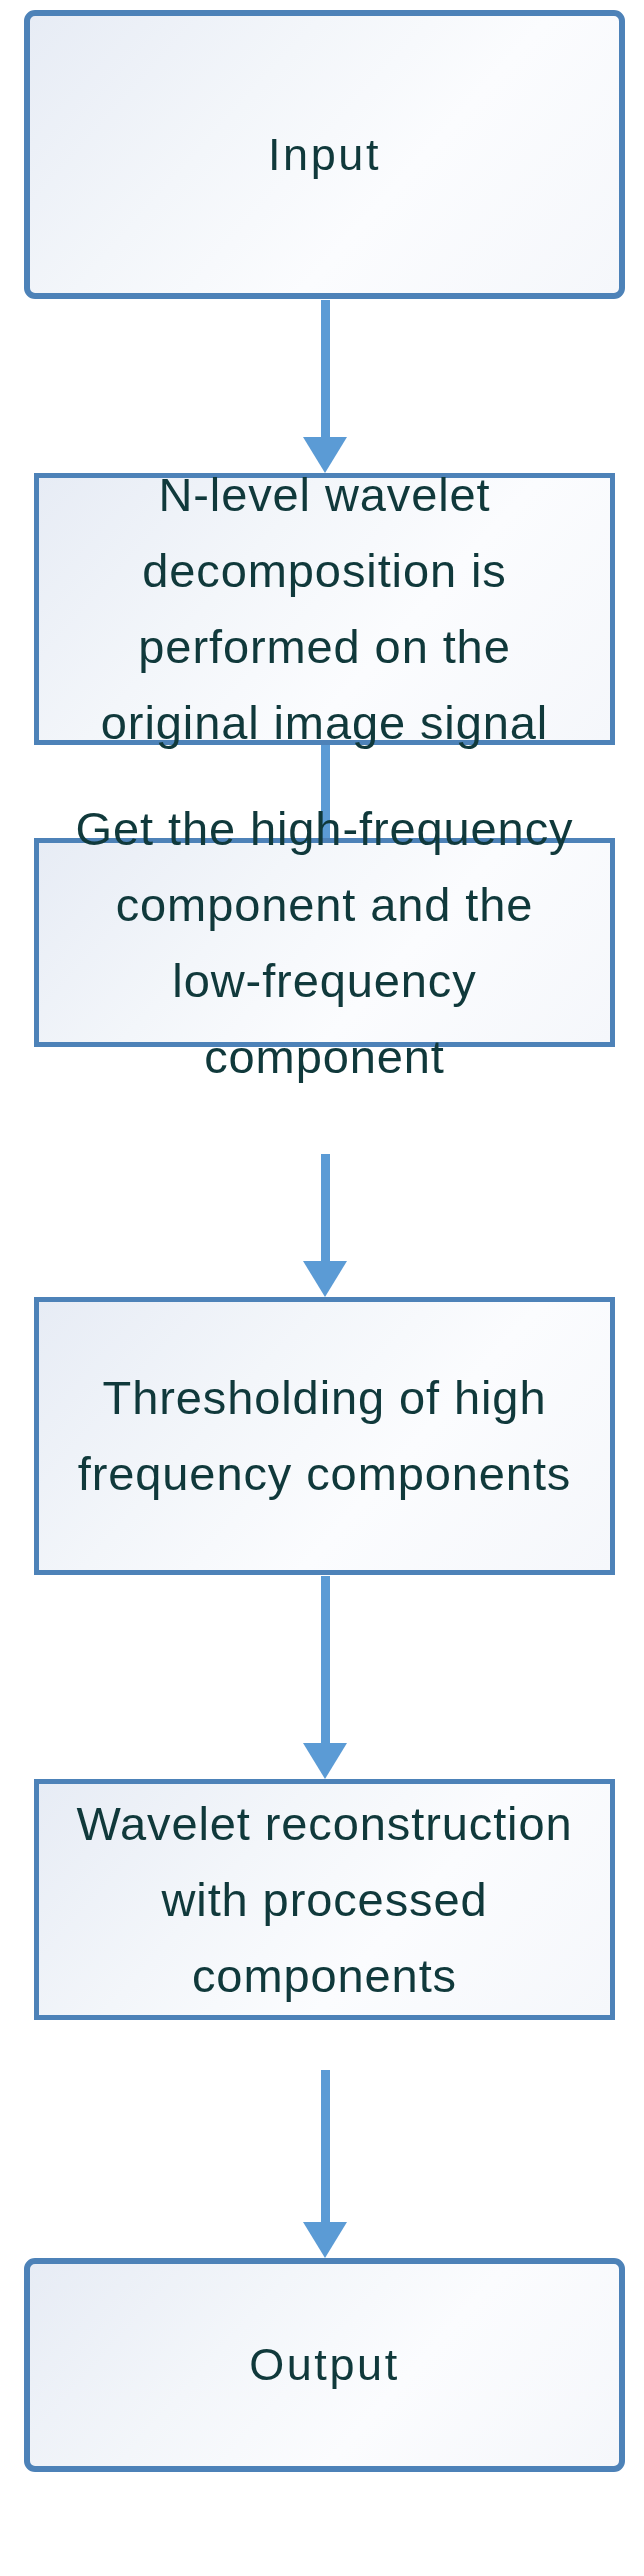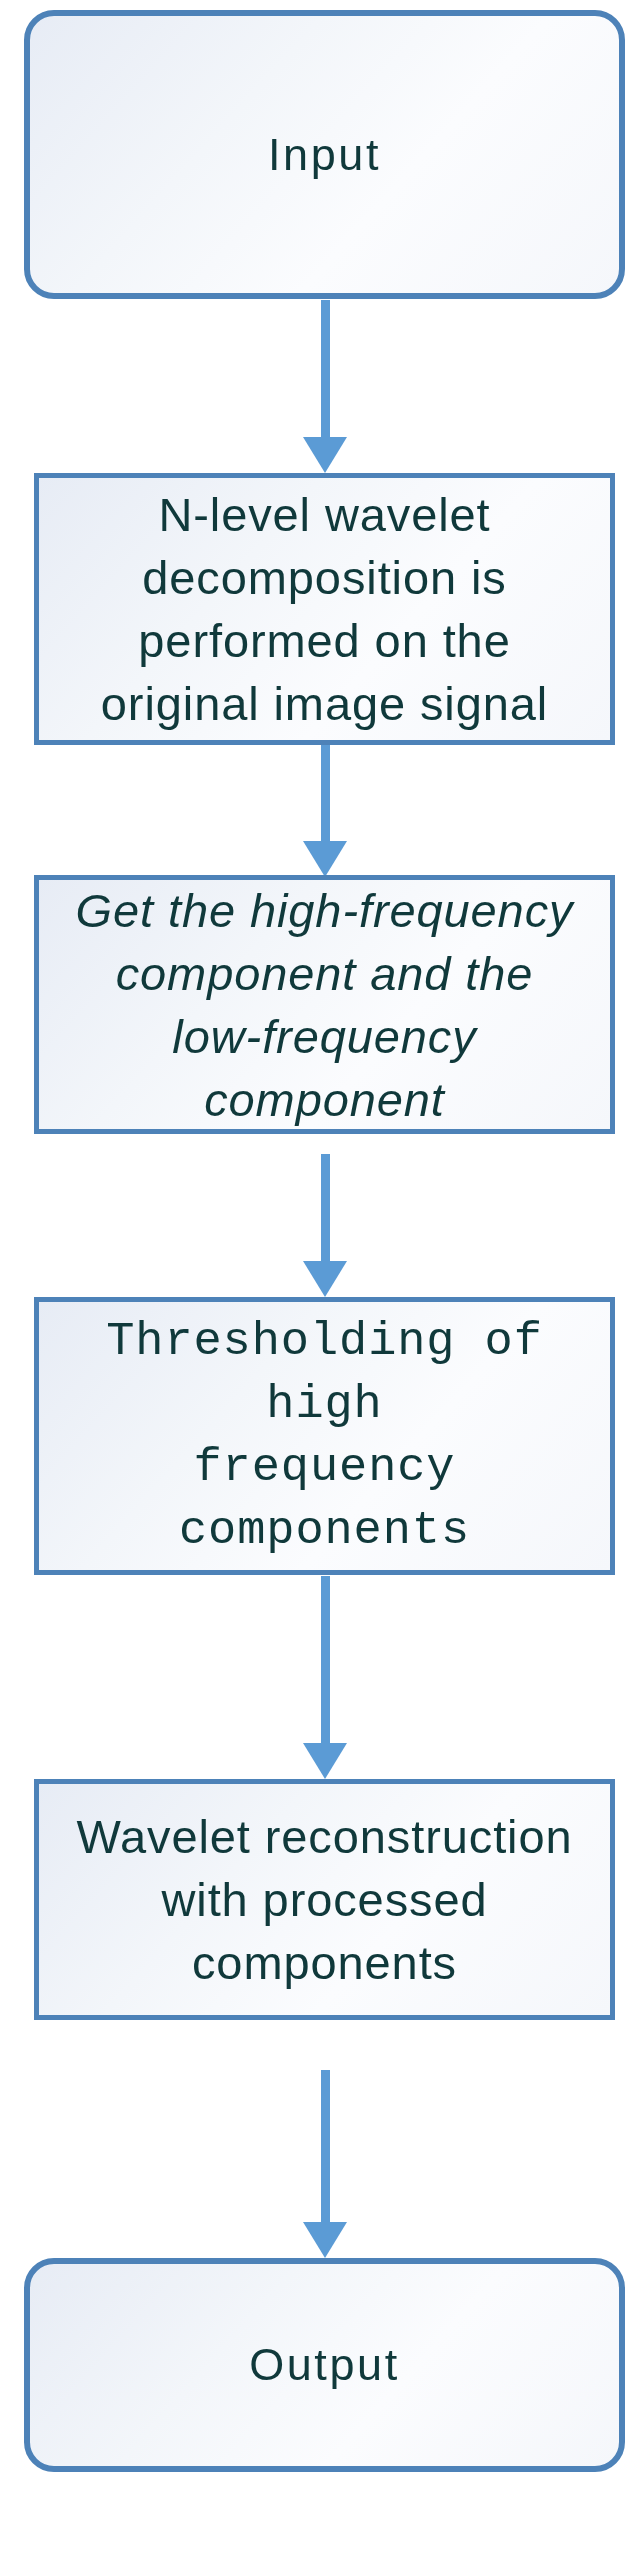--- a/index.html
+++ b/index.html
@@ -29,40 +29,40 @@
     text-align: center;
     color: var(--text);
     background: linear-gradient(132deg, var(--fill-a) 0%, #f3f6fa 35%, var(--fill-b) 62%, #f5f7fb 100%);
     white-space: pre-line;
   }
 
   .node.terminal {
     left: 24px;
     width: 601px;
     border: 6px solid var(--node-border);
-    border-radius: 30px;
+    border-radius: 11px;
     font-size: 45px;
     letter-spacing: 2.6px;
     line-height: 60px;
   }
 
   .node.process {
     left: 34px;
     width: 581px;
     border: 5.1px solid var(--node-border);
     font-size: 47px;
     letter-spacing: 0.9px;
-    line-height: 63px;
+    line-height: 76px;
     padding: 0 5px;
   }
 
   #node-input  { top: 10.3px;   height: 289px; }
   #node-step1  { top: 473px;  height: 272px; }
-  #node-step2  { top: 875px; height: 259px; font-style: italic; }
-  #node-step3  { top: 1297px; height: 278px; font-family: Liberation Mono, monospace; }
+  #node-step2  { top: 838px; height: 209px; }
+  #node-step3  { top: 1297px; height: 278px; }
   #node-step4  { top: 1779px; height: 241px; }
   #node-output { top: 2258px; height: 214px; }
 
   .arrow-stem {
     position: absolute;
     left: 321px;
     width: 8.6px;
     background: var(--arrow);
   }
   .arrow-head {

